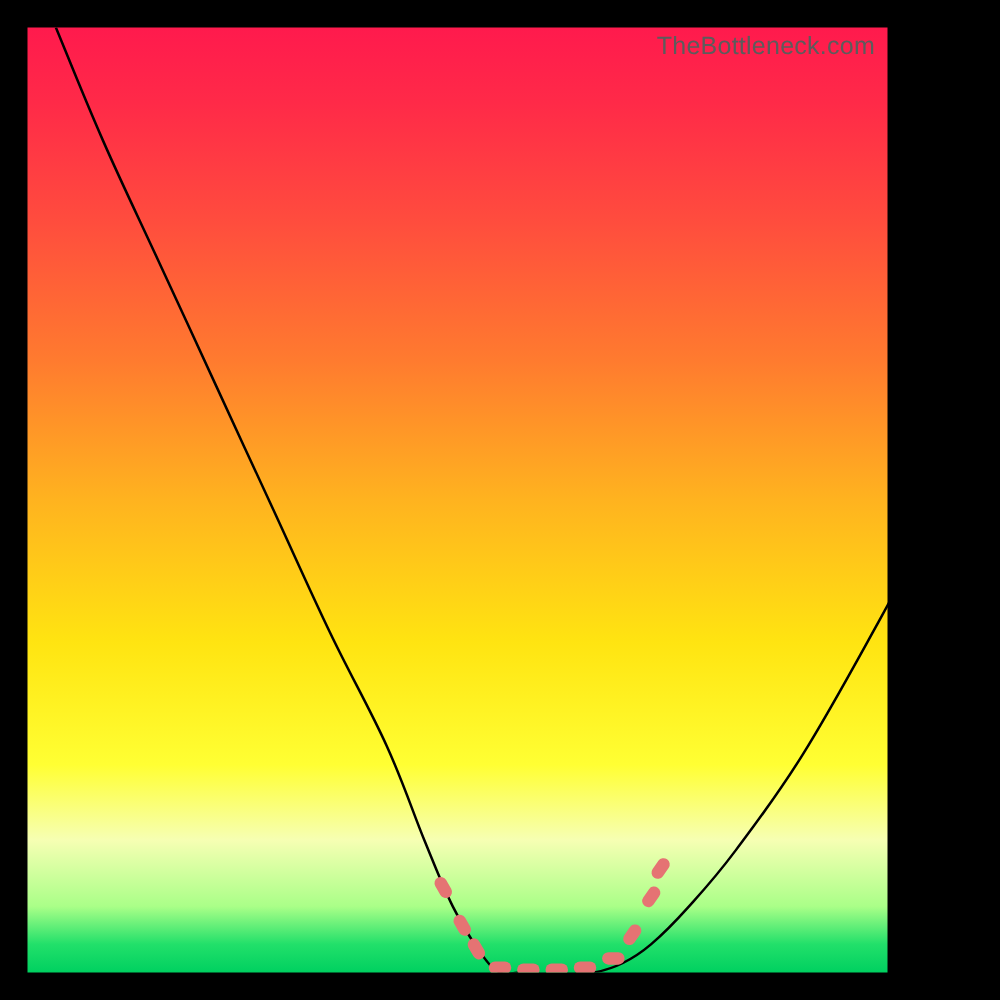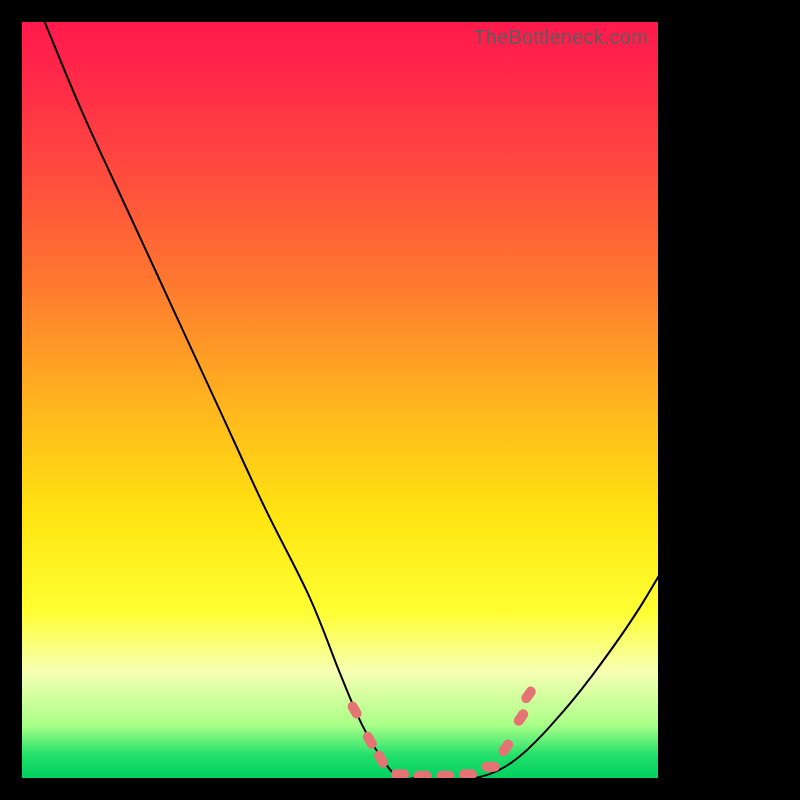--- a/index.html
+++ b/index.html
@@ -14,21 +14,21 @@
   .frame {
     position: relative;
     width: 800px;
     height: 800px;
     background: #000;
   }
   .plot {
     position: absolute;
     left: 22px;
     top: 22px;
-    width: 636px;
+    width: 688px;
     height: 756px;
     
     background: linear-gradient(to bottom,
       #ff1a4d 0%,
       #ff2a48 8%,
       #ff4b3e 20%,
       #ff7a2f 35%,
       #ffb31f 50%,
       #ffe411 65%,
       #ffff33 78%,

